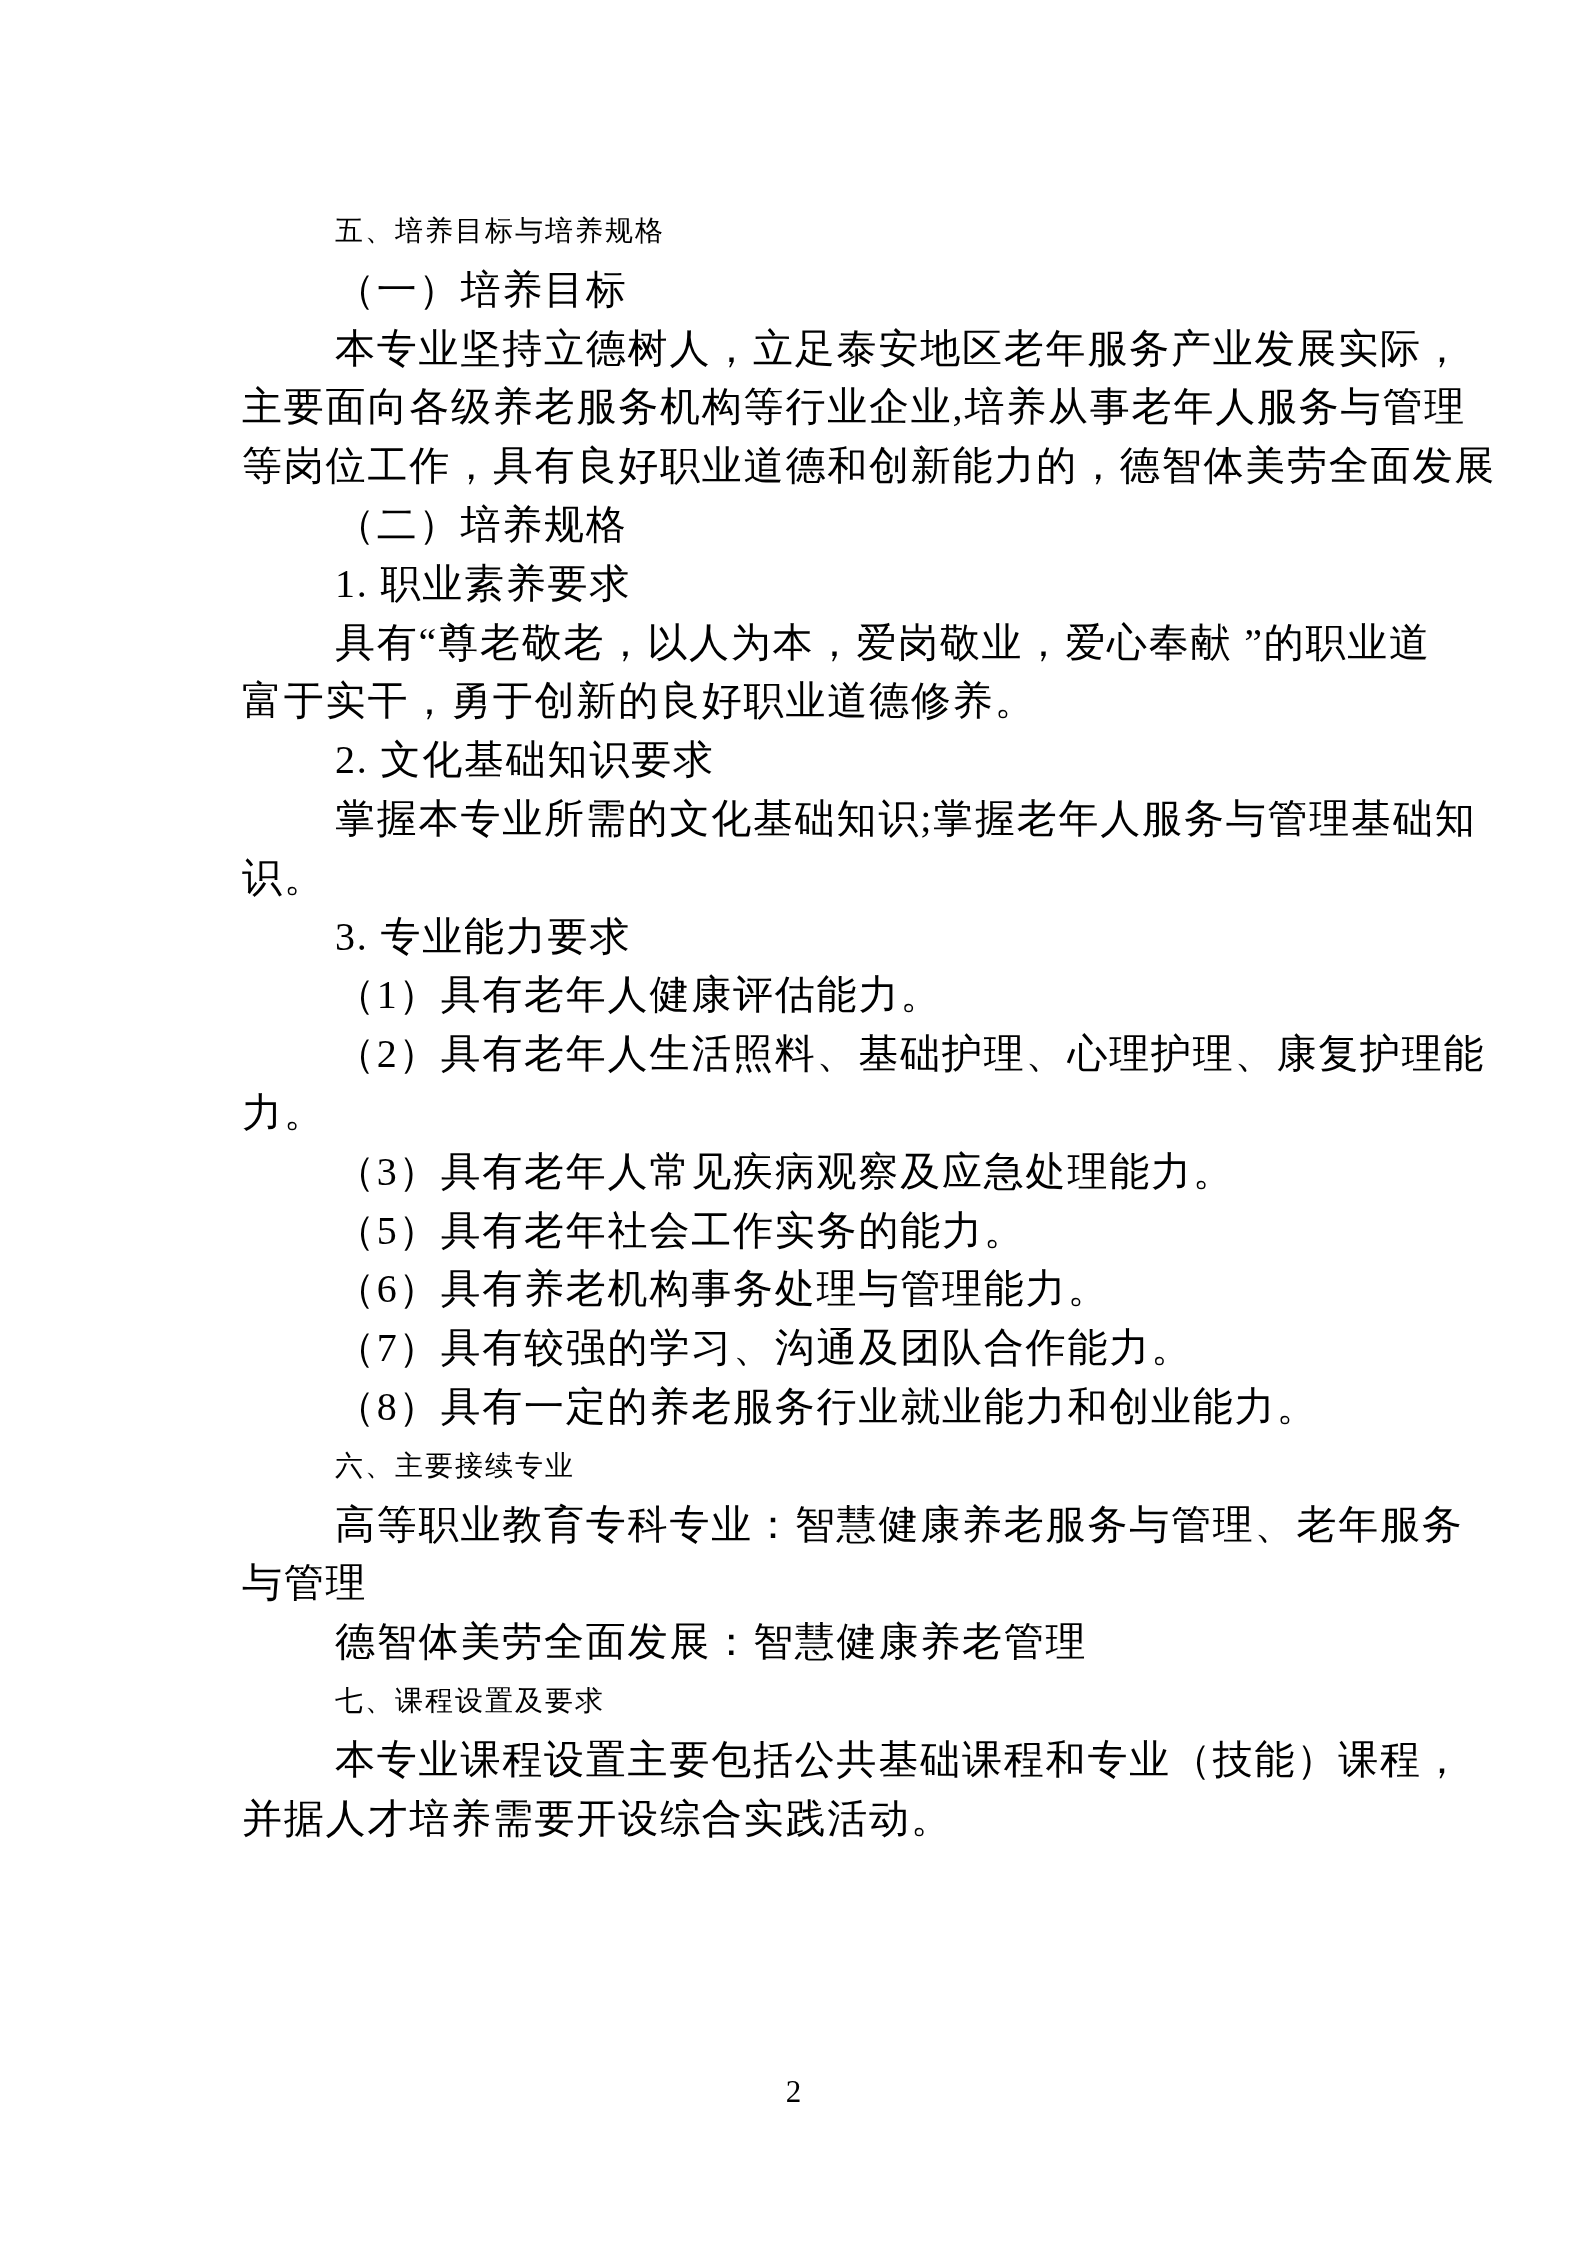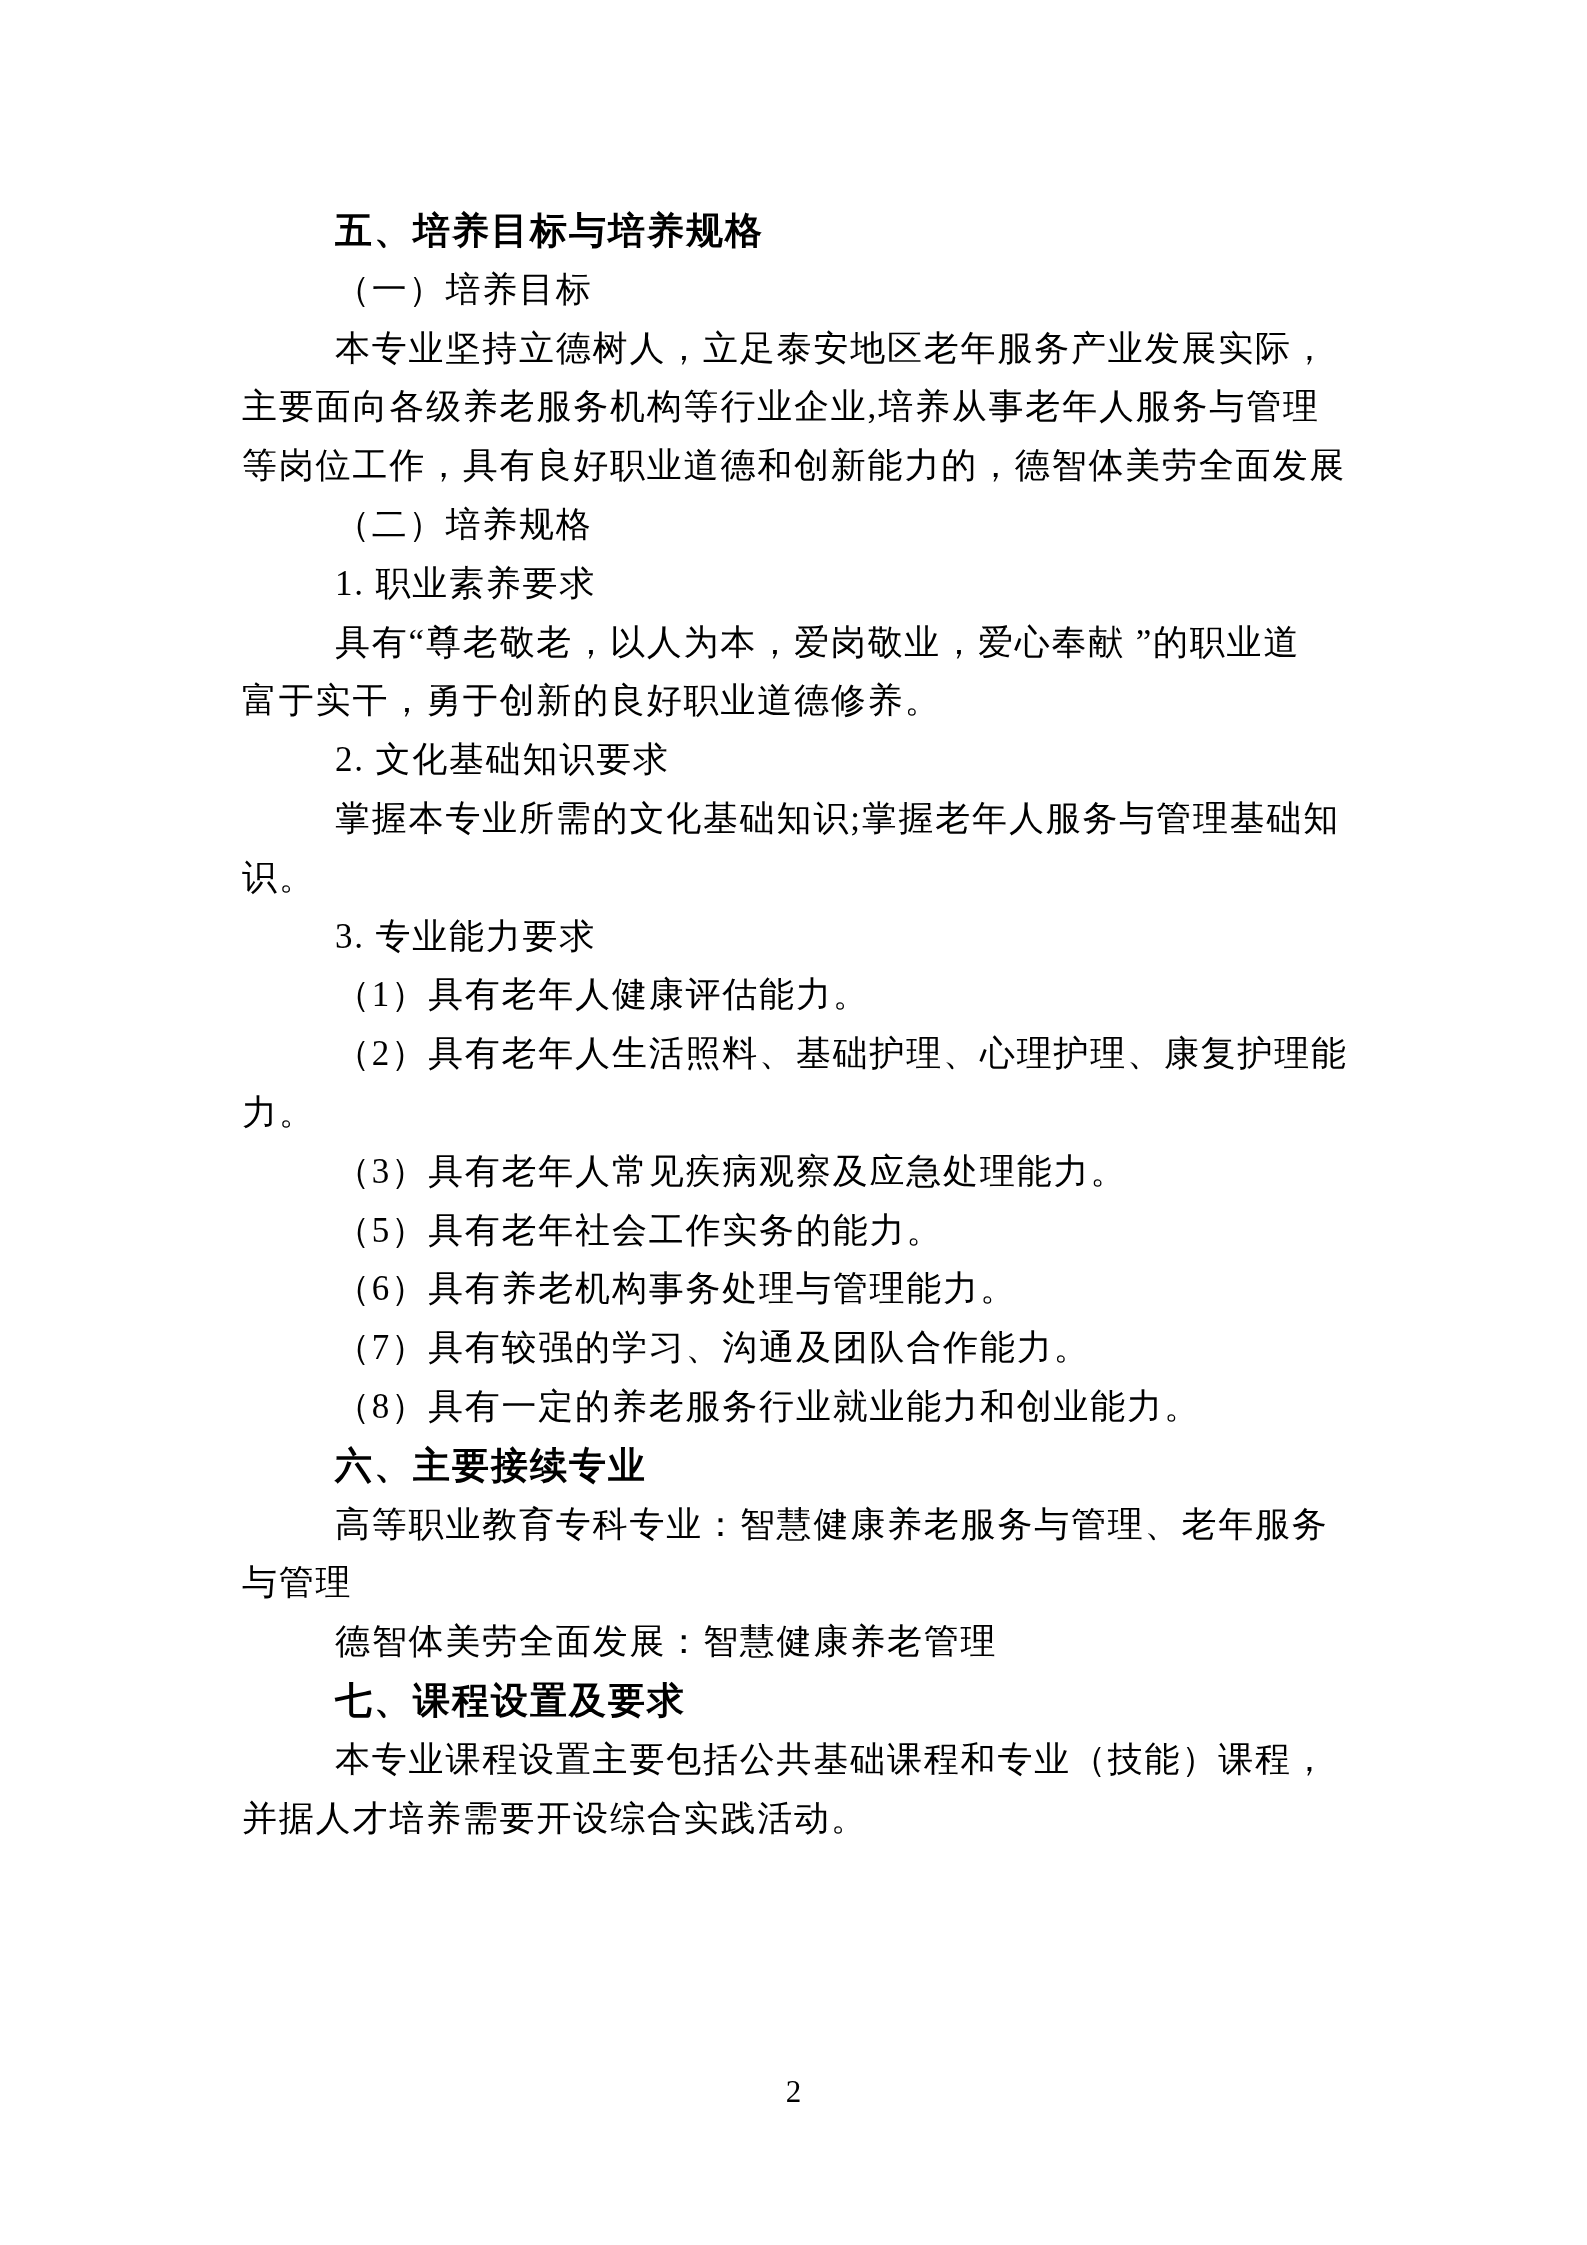--- a/index.html
+++ b/index.html
@@ -14,29 +14,29 @@
   .doc-body {
     position: absolute;
     left: 242px;
     top: 202px;
     width: 1103px;
   }
   .line {
     height: 58.8px;
     line-height: 58.8px;
     font-family: "Liberation Serif", "DejaVu Serif", serif;
-    font-size: 35px;
+    font-size: 40px;
     letter-spacing: 1.8px;
     white-space: pre;
     color: #000000;
   }
   .line.h1 {
     font-family: "Liberation Sans", "DejaVu Sans", sans-serif;
-    font-weight: bold;
-    font-size: 37px;
+    font-weight: normal;
+    font-size: 28px;
     letter-spacing: 2px;
   }
   .line.ind { text-indent: 93px; }
   .page-number {
     position: absolute;
     top: 2072px;
     left: 0;
     width: 100%;
     text-align: center;
     font-family: "Liberation Serif", "DejaVu Serif", serif;

